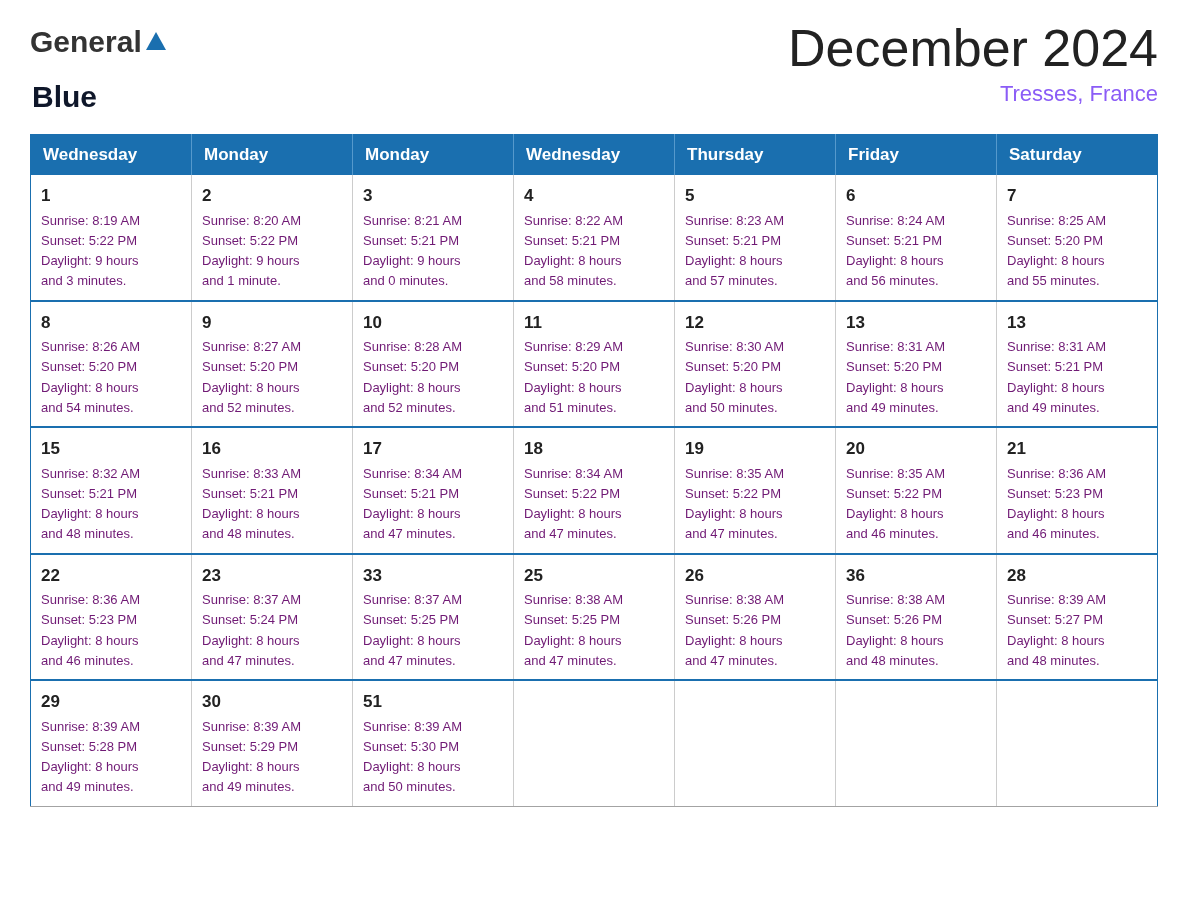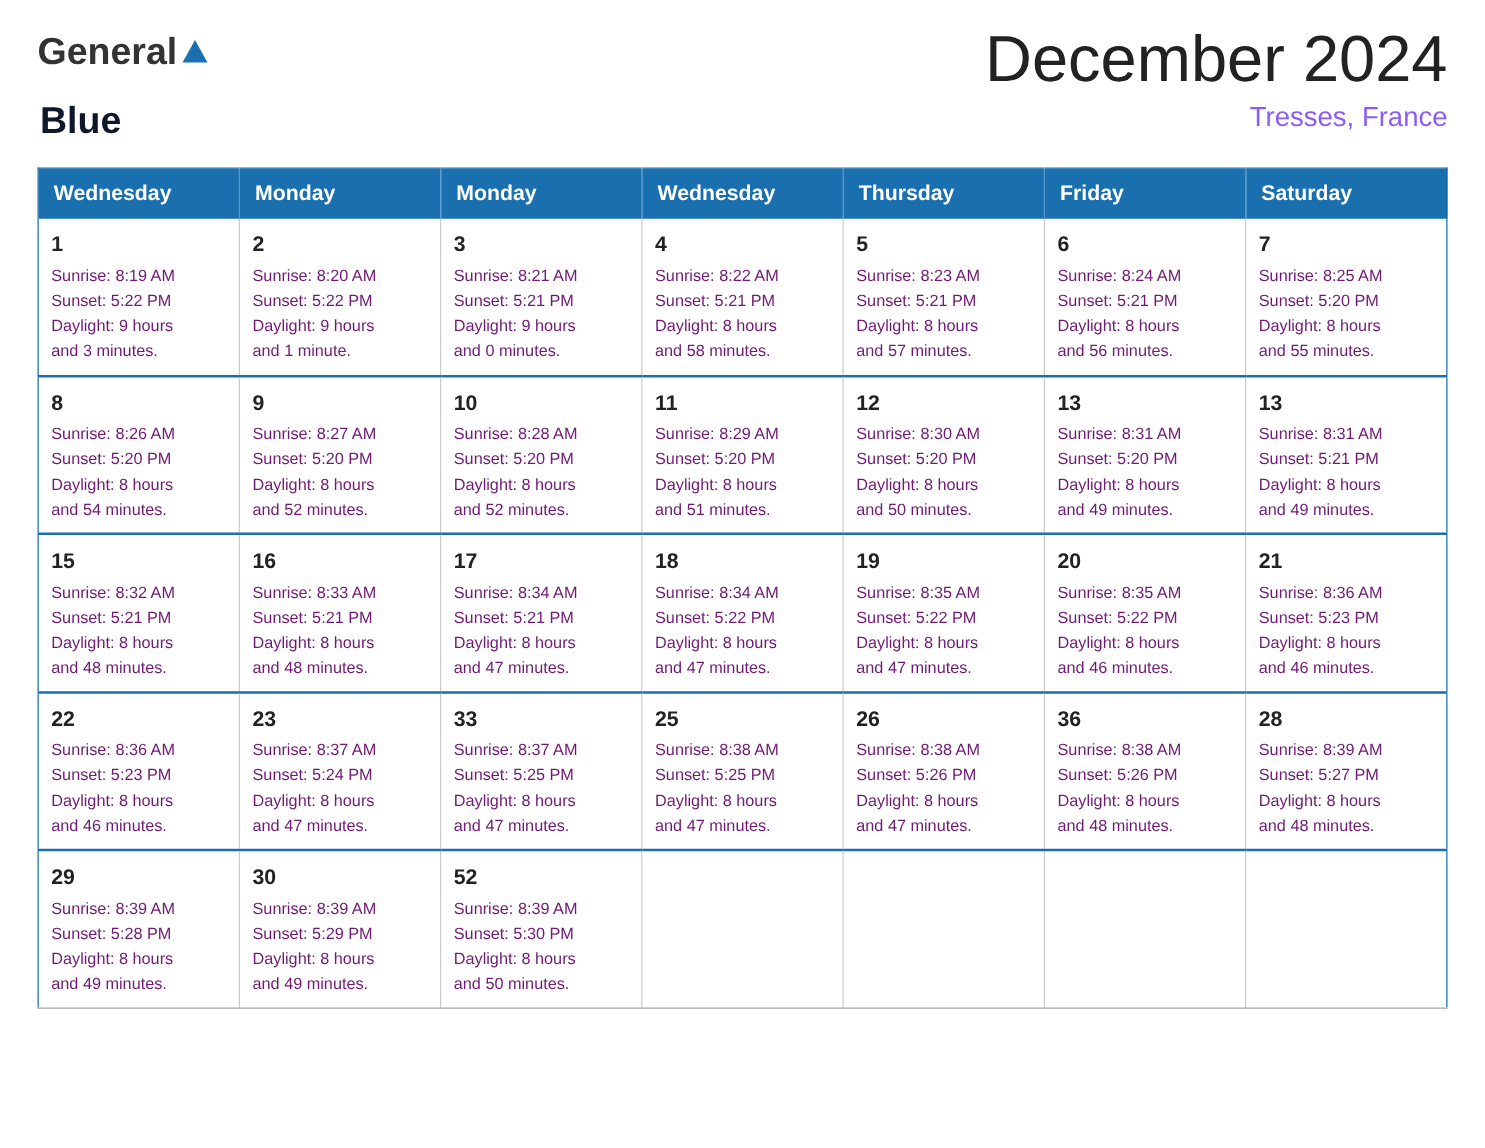--- a/index.html
+++ b/index.html
@@ -268,21 +268,21 @@
       <tr>
         <td>
           <span class="day-number">29</span>
           <span class="day-info">Sunrise: 8:39 AM<br>Sunset: 5:28 PM<br>Daylight: 8 hours<br>and 49 minutes.</span>
         </td>
         <td>
           <span class="day-number">30</span>
           <span class="day-info">Sunrise: 8:39 AM<br>Sunset: 5:29 PM<br>Daylight: 8 hours<br>and 49 minutes.</span>
         </td>
         <td>
-          <span class="day-number">52</span>
+          <span class="day-number">51</span>
           <span class="day-info">Sunrise: 8:39 AM<br>Sunset: 5:30 PM<br>Daylight: 8 hours<br>and 50 minutes.</span>
         </td>
         <td class="empty-cell"></td>
         <td class="empty-cell"></td>
         <td class="empty-cell"></td>
         <td class="empty-cell"></td>
       </tr>
     </tbody>
 </table>
 

